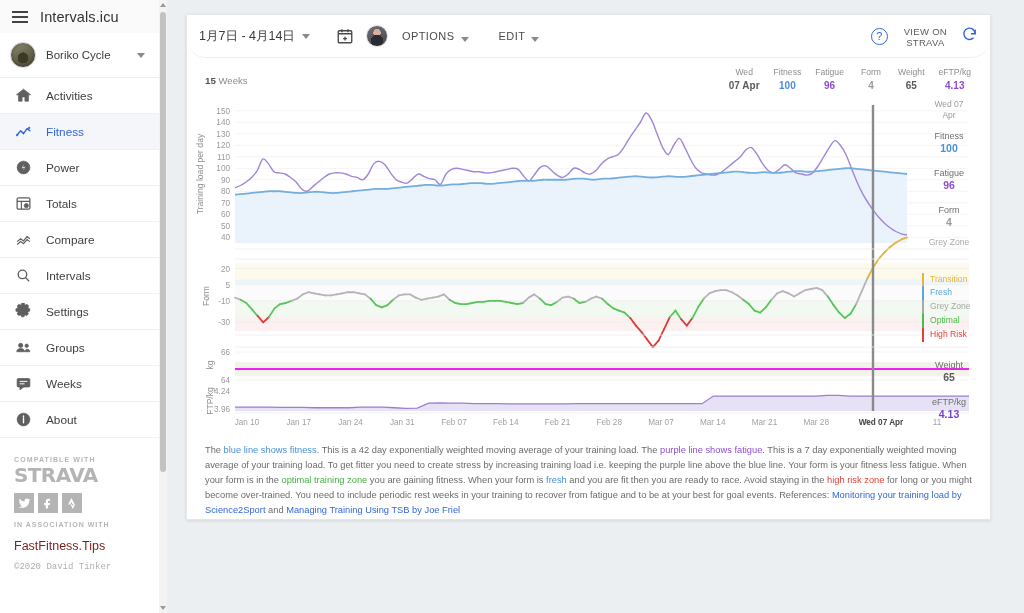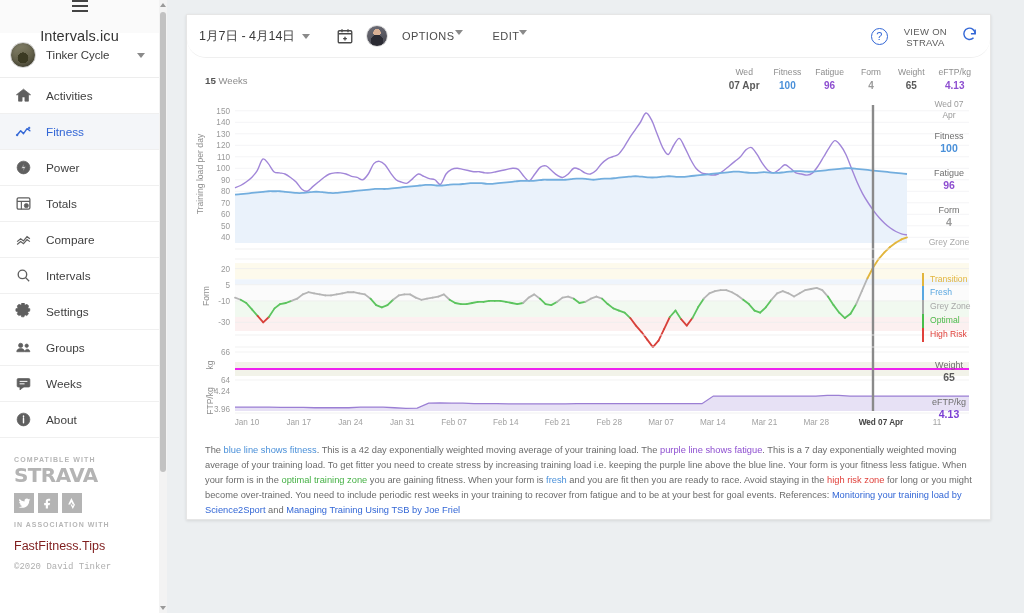--- a/index.html
+++ b/index.html
@@ -14,21 +14,21 @@
 
   
   .sidebar {
     width:160px; height:613px; background:#fff;
     border-right:1px solid #e3e3e3;
     display:flex; flex-direction:column;
     position:relative; flex:0 0 160px;
   }
   .brand {
     height:33px; display:flex; align-items:center; gap:12px;
-    padding:0 12px; background:#fafafa;flex-direction:column;
+    padding:0 12px; background:#fafafa;
   }
   .ham { width:16px; height:12px; position:relative; flex:0 0 16px; cursor:pointer;}
   .ham i { position:absolute; left:0; width:16px; height:2px; background:#444; }
   .ham i:nth-child(1){top:0;} .ham i:nth-child(2){top:5px;} .ham i:nth-child(3){top:10px;}
   .brand-title { font-size:14.5px; color:#333; letter-spacing:.1px; }
 
   .account {
     height:45px; display:flex; align-items:center; padding:0 10px;
     border-bottom:1px solid #ededed; gap:10px;
   }
@@ -92,21 +92,21 @@
   .tb-gap { width:22px; }
   .cal-ico { width:18px;height:18px; cursor:pointer; }
   .athlete-av {
     width:22px;height:22px;border-radius:50%;
     background:
       radial-gradient(circle at 50% 74%, #2b2b33 0 34%, rgba(0,0,0,0) 35%),
       radial-gradient(circle at 50% 34%, #d8b095 0 22%, rgba(0,0,0,0) 23%),
       linear-gradient(160deg,#6f6f78 0%,#44444d 100%);
     border:1px solid #e0e0e0; cursor:pointer;
   }
-  .tb-btn { font-size:11px; color:#4a4a4a; letter-spacing:.45px; display:flex; align-items:flex-start; gap:0; cursor:pointer; }
+  .tb-btn { font-size:11px; color:#4a4a4a; letter-spacing:.45px; display:flex; align-items:flex-end; gap:6px; cursor:pointer; }
   .spacer { flex:1; }
   .help-ico { width:17px;height:17px; border:1.4px solid #3367d6; border-radius:50%;
               color:#3367d6; font-size:11px; display:flex;align-items:center;justify-content:center; cursor:pointer;}
   .strava-btn { font-size:9.5px; color:#5c5c5c; text-align:center; line-height:1.15; letter-spacing:.3px; cursor:pointer; margin:4px 14px 0 16px;}
   .refresh-ico { color:#3367d6; font-size:17px; cursor:pointer; line-height:1; }
 
   
   .stat-head { position:absolute; right:14px; top:52px; display:flex; gap:4px; }
   .stat-col { text-align:center; min-width:36px; padding:0 5px; }
   .stat-lbl { font-size:8.6px; color:#8d8d8d; line-height:1.3; }
@@ -153,21 +153,21 @@
       <div class="ham">
           <i></i>
           <i></i>
           <i></i>
         </div>
       <div class="brand-title">Intervals.icu</div>
     </div>
 
     <div class="account">
       <div class="avatar"></div>
-      <div class="account-name">Tinker Cycle</div>
+      <div class="account-name">Boriko Cycle</div>
       <div class="caret"></div>
     </div>
 
     <div class="nav" id="nav">
         <div class="nav-item">
           <span class="ico">
             <svg viewBox="0 0 24 24" fill="#5f5f5f" stroke="#5f5f5f">
               <path d="M12 3 2 11h3v9h5v-6h4v6h5v-9h3z"></path>
             </svg>
           </span>

